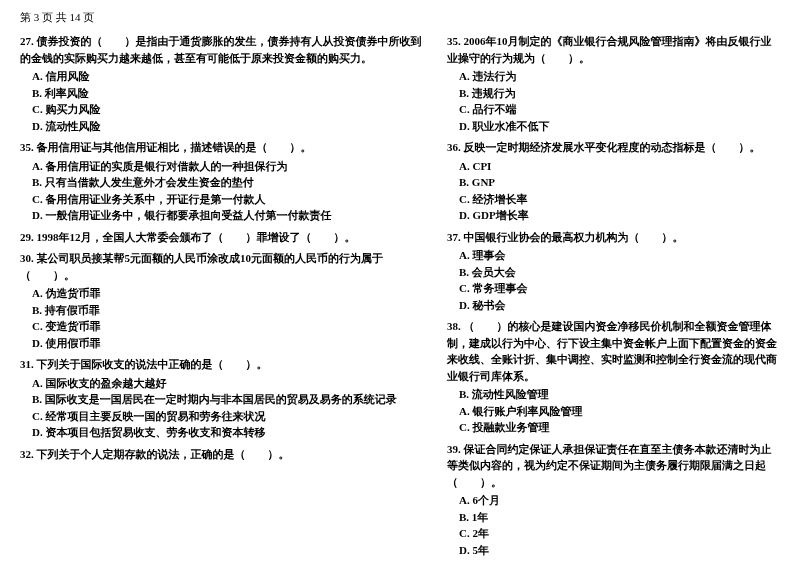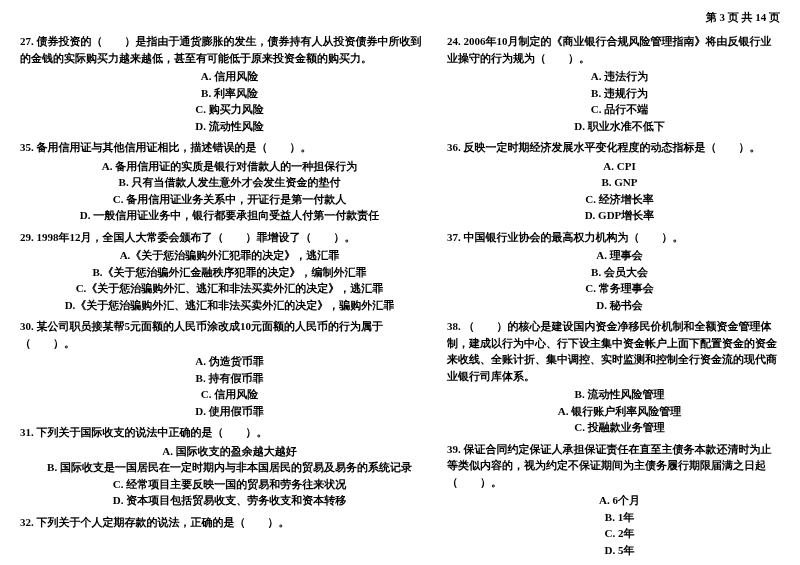--- a/index.html
+++ b/index.html
@@ -13,24 +13,23 @@
       font-size: 11px;
       color: #000;
       width: 800px;
       min-height: 565px;
       padding: 10px 20px;
     }
     .page-content {
       width: 100%;
     }
     .page-number {
-      text-align: right;
+      text-align: left;
       font-size: 11px;
       margin-bottom: 8px;
-      font-weight: bold;
     }
     .two-col {
       display: flex;
       gap: 20px;
     }
     .col-left {
       flex: 1.1;
     }
     .col-right {
       flex: 0.9;
@@ -44,21 +43,20 @@
       display: block;
       margin-bottom: 2px;
       line-height: 1.5;
     }
     .options {
       padding-left: 12px;
     }
     .option {
       display: block;
       line-height: 1.5;
-      text-align: center;
     }
   </style>
 </head>
 <body>
 
 <div class="page-content">
   <div class="page-number">第 3 页 共 14 页</div>
 
   <div class="two-col">
 
@@ -79,34 +77,28 @@
         <div class="options">
           <span class="option">A. 备用信用证的实质是银行对借款人的一种担保行为</span>
           <span class="option">B. 只有当借款人发生意外才会发生资金的垫付</span>
           <span class="option">C. 备用信用证业务关系中，开证行是第一付款人</span>
           <span class="option">D. 一般信用证业务中，银行都要承担向受益人付第一付款责任</span>
         </div>
       </div>
 
       <div class="question">
         <span class="question-text">29. 1998年12月，全国人大常委会颁布了（　　）罪增设了（　　）。</span>
-        <div class="options">
-          <span class="option">A.《关于惩治骗购外汇犯罪的决定》，逃汇罪</span>
-          <span class="option">B.《关于惩治骗外汇金融秩序犯罪的决定》，编制外汇罪</span>
-          <span class="option">C.《关于惩治骗购外汇、逃汇和非法买卖外汇的决定》，逃汇罪</span>
-          <span class="option">D.《关于惩治骗购外汇、逃汇和非法买卖外汇的决定》，骗购外汇罪</span>
-        </div>
       </div>
 
       <div class="question">
         <span class="question-text">30. 某公司职员接某帮5元面额的人民币涂改成10元面额的人民币的行为属于（　　）。</span>
         <div class="options">
           <span class="option">A. 伪造货币罪</span>
           <span class="option">B. 持有假币罪</span>
-          <span class="option">C. 信用风险</span>
+          <span class="option">C. 变造货币罪</span>
           <span class="option">D. 使用假币罪</span>
         </div>
       </div>
 
       <div class="question">
         <span class="question-text">31. 下列关于国际收支的说法中正确的是（　　）。</span>
         <div class="options">
           <span class="option">A. 国际收支的盈余越大越好</span>
           <span class="option">B. 国际收支是一国居民在一定时期内与非本国居民的贸易及易务的系统记录</span>
           <span class="option">C. 经常项目主要反映一国的贸易和劳务往来状况</span>
@@ -116,21 +108,21 @@
 
       <div class="question">
         <span class="question-text">32. 下列关于个人定期存款的说法，正确的是（　　）。</span>
       </div>
 
     </div>
 
     <div class="col-right">
 
       <div class="question">
-        <span class="question-text">24. 2006年10月制定的《商业银行合规风险管理指南》将由反银行业业操守的行为规为（　　）。</span>
+        <span class="question-text">35. 2006年10月制定的《商业银行合规风险管理指南》将由反银行业业操守的行为规为（　　）。</span>
         <div class="options">
           <span class="option">A. 违法行为</span>
           <span class="option">B. 违规行为</span>
           <span class="option">C. 品行不端</span>
           <span class="option">D. 职业水准不低下</span>
         </div>
       </div>
 
       <div class="question">
         <span class="question-text">36. 反映一定时期经济发展水平变化程度的动态指标是（　　）。</span>

